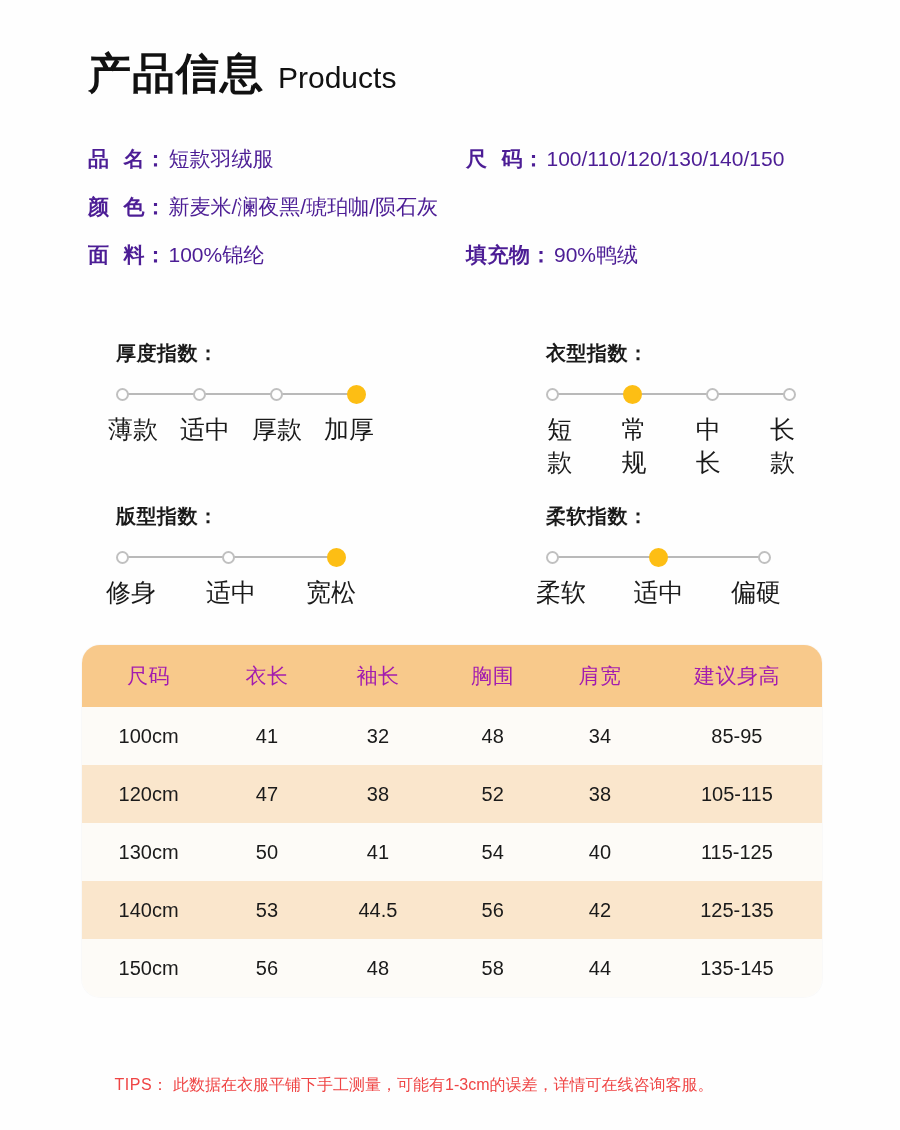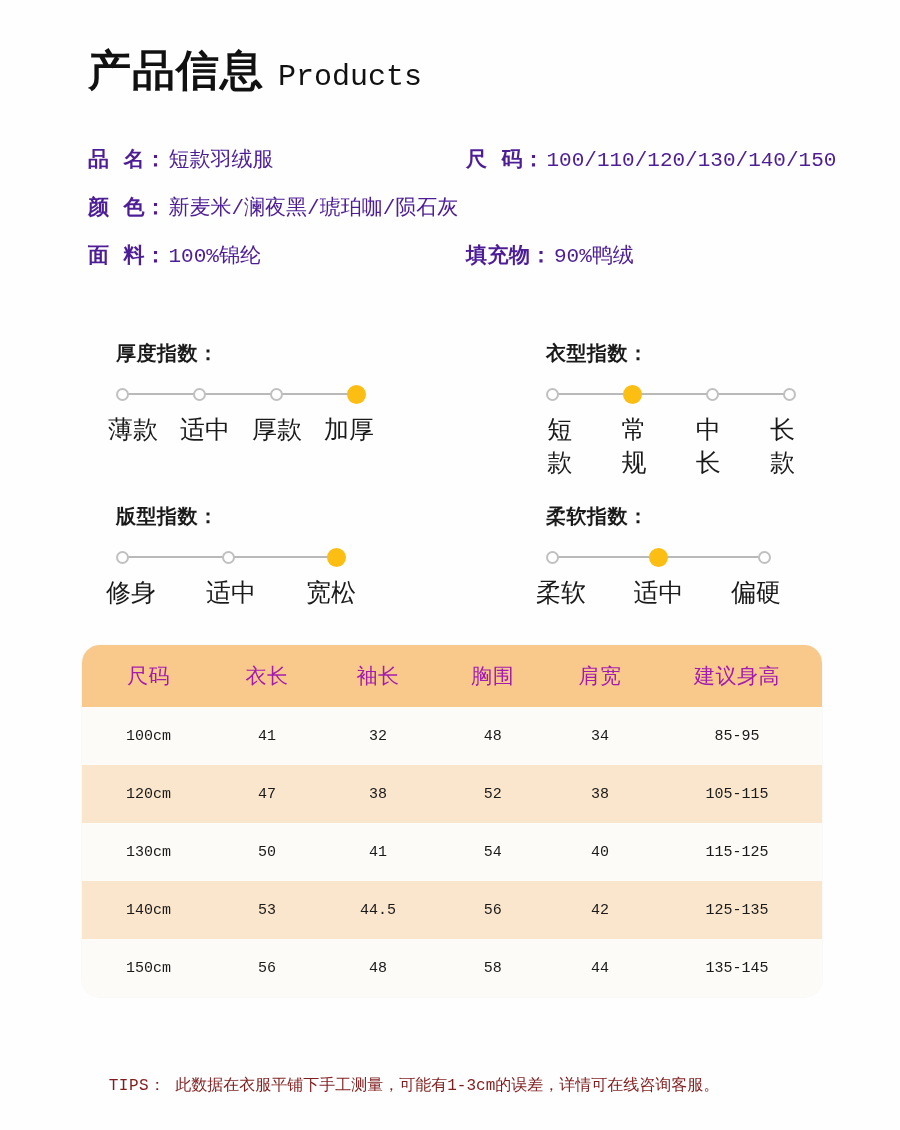--- a/index.html
+++ b/index.html
@@ -14,21 +14,20 @@
     font-family: "Liberation Sans", sans-serif;
     color: #1a1a1a;
     position: relative;
     overflow: hidden;
   }
   .page {
     position: relative;
     width: 828px;
     height: 1130px;
     padding: 16px;
-    font-family: Liberation Mono, monospace;
   }
 
   
   .title-row {
     position: absolute;
     left: 88px;
     top: 52px;
     display: flex;
     align-items: baseline;
   }
@@ -183,21 +182,21 @@
     font-size: 21px;
     font-weight: normal;
     color: #a21caf;
     height: 62px;
     vertical-align: middle;
     letter-spacing: 0.5px;
   }
   tbody td {
     height: 58px;
     text-align: center;
-    font-size: 15px;
+    font-size: 20px;
     color: #1a1a1a;
     vertical-align: middle;
   }
   tbody tr:nth-child(odd) td { background: #fdfbf7; }
   tbody tr:nth-child(even) td { background: #fae6cc; }
 
   col.c0 { width: 18%; }
   col.c1 { width: 14%; }
   col.c2 { width: 16%; }
   col.c3 { width: 15%; }
@@ -205,21 +204,21 @@
   col.c5 { width: 23%; }
 
   
   .tips {
     position: absolute;
     left: 0;
     right: 0;
     top: 1075px;
     text-align: center;
     font-size: 16px;
-    color: #7f1d1d;
+    color: #ef4444;
   }
   .tips .tips-label { letter-spacing: 0.5px; }
 </style>
 </head>
 <body>
 
 <div class="page">
 
   <div class="title-row">
     <span class="title-cn">产品信息</span>

